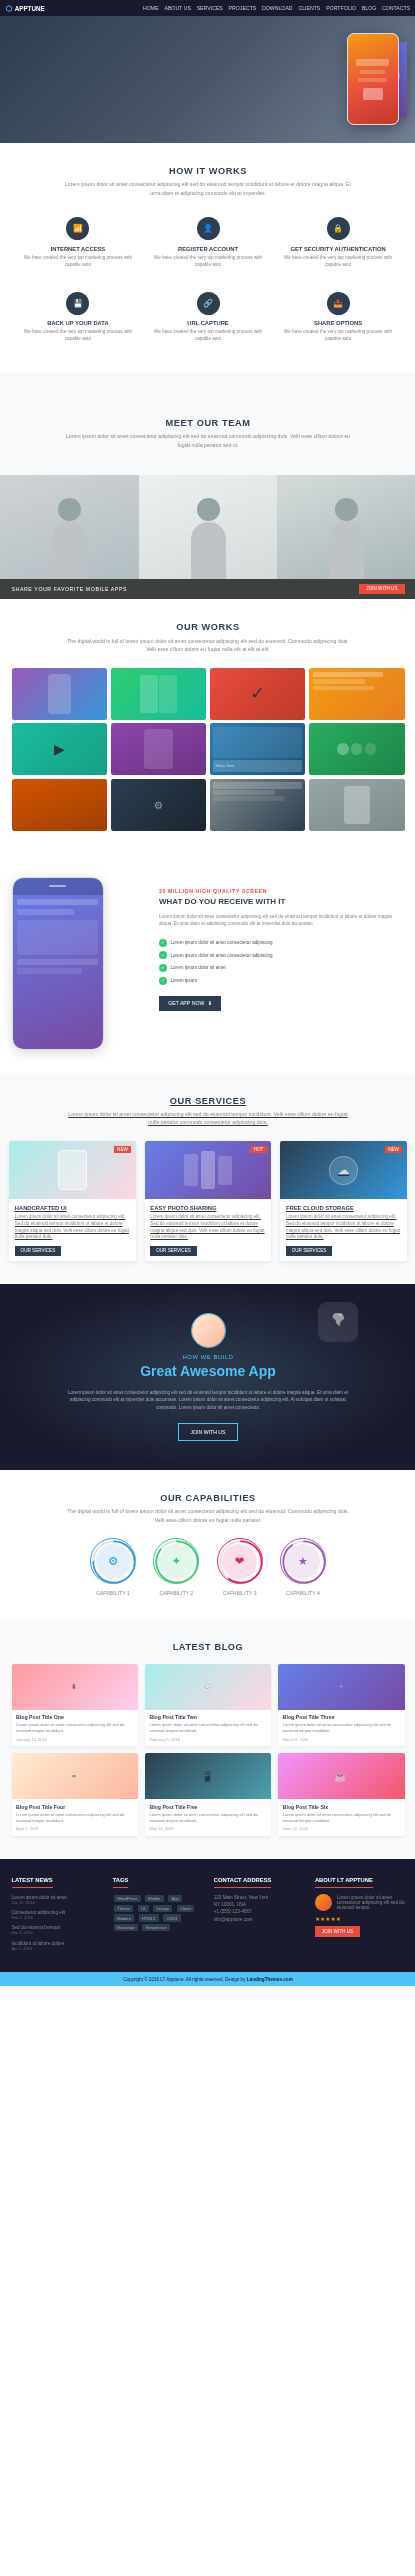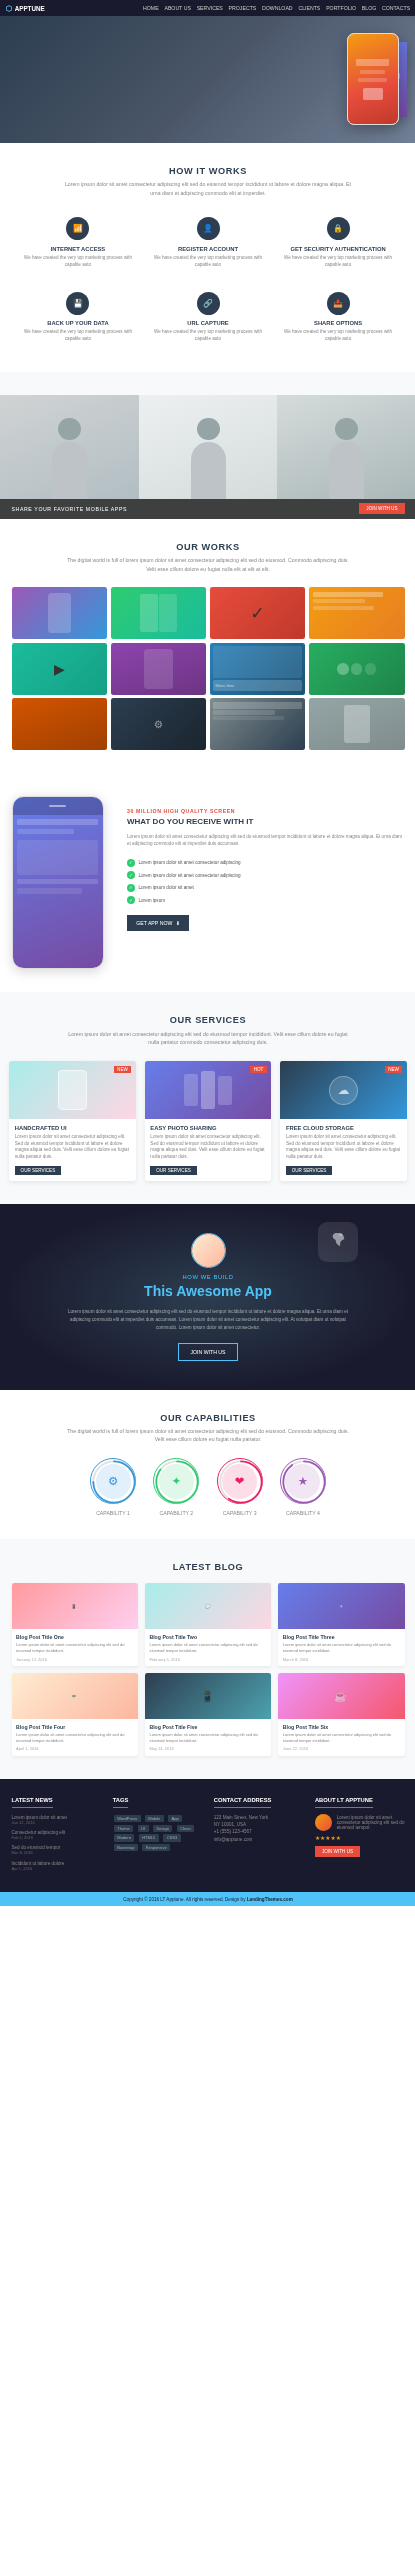--- a/index.html
+++ b/index.html
@@ -55,31 +55,31 @@
     .work-9 { background: linear-gradient(135deg, #d35400, #a04000); }
     .work-10 { background: linear-gradient(135deg, #2c3e50, #1a252f); }
     .work-11 { background: linear-gradient(135deg, #7f8c8d, #2c3e50); }
     .work-12 { background: linear-gradient(135deg, #95a5a6, #7f8c8d); }
 
     
     .receive-section { padding: 23px 11.5px; display: flex; gap: 11.5px; align-items: flex-start; }
     .receive-phone { width: 104px; flex-shrink: 0; }
     .phone-device { width: 92px; height: 173px; background: #fff; border-radius: 11.5px; border: 1.7px solid #ddd; box-shadow: 0 2.9px 11.5px rgba(0,0,0,0.15); overflow: hidden; position: relative; }
     .phone-device-inner { width: 100%; height: 100%; background: linear-gradient(160deg, #667eea, #764ba2); }
-    .receive-content { flex: 1; padding-top: 11.5px; }
+    .receive-content { flex: 1; padding-top: 11.5px; margin-left: 32px; }
     .receive-label { font-size: 5.2px; color: #e74c3c; font-weight: bold; text-transform: uppercase; letter-spacing: 0.6px; margin-bottom: 2.9px; }
     .receive-title { font-size: 8px; font-weight: bold; color: #2c3e50; margin-bottom: 5.8px; line-height: 1.3; }
     .receive-desc { font-size: 4.6px; color: #888; line-height: 1.6; margin-bottom: 8.7px; }
     .receive-features { list-style: none; margin-bottom: 8.7px; }
     .receive-features li { font-size: 4.6px; color: #555; padding: 2.3px 0; display: flex; align-items: center; gap: 3.5px; }
     .check-icon { width: 8px; height: 8px; background: #2ecc71; border-radius: 50%; display: flex; align-items: center; justify-content: center; color: #fff; font-size: 4.6px; flex-shrink: 0; }
     .btn-get { background: #2c3e50; color: #fff; border: none; padding: 4.6px 9.2px; font-size: 5.2px; cursor: pointer; text-transform: uppercase; display: inline-flex; align-items: center; gap: 3.5px; }
 
     
-    .services-section { background: #f8f9fa; padding: 23px 9px; }
+    .services-section { background: #f8f9fa; padding: 23px 9px; text-decoration: underline; }
     .services-grid { display: grid; grid-template-columns: repeat(3, 1fr); gap: 8.7px; margin-top: 11.5px; }
     .service-item { background: #fff; border-radius: 2.3px; overflow: hidden; box-shadow: 0 1.2px 4.6px rgba(0,0,0,0.08); }
     .service-img { height: 58px; position: relative; overflow: hidden; }
     .service-img-1 { background: linear-gradient(135deg, #a8edea, #fed6e3); }
     .service-img-2 { background: linear-gradient(135deg, #667eea, #764ba2); }
     .service-img-3 { background: linear-gradient(135deg, #2c3e50, #3498db); }
     .service-tag { position: absolute; top: 4.6px; right: 4.6px; background: #e74c3c; color: #fff; font-size: 4.6px; padding: 1.2px 3.5px; }
     .service-body { padding: 5.8px; }
     .service-body h4 { font-size: 5.8px; font-weight: bold; color: #2c3e50; margin-bottom: 2.9px; text-transform: uppercase; }
     .service-body p { font-size: 4.6px; color: #888; line-height: 1.5; margin-bottom: 4.6px; }
@@ -233,20 +233,24 @@
     </div>
     <div class="how-item">
       <div class="how-icon">📤</div>
       <h4>SHARE OPTIONS</h4>
       <p>We have created the very top marketing process with capable auto</p>
     </div>
   </div>
 </section>
 
 <section class="team-section">
+  <div class="section" style="padding-bottom:11.5px;">
+    <h2 class="section-title">MEET OUR TEAM</h2>
+    <p class="section-subtitle">Lorem ipsum dolor sit amet consectetur adipiscing elit sed do eiusmod commodo adipiscing duis. Velit esse cillum dolore eu fugiat nulla pariatur sed ut.</p>
+  </div>
   <div class="team-photos">
     <div class="team-photo" style="background:linear-gradient(160deg,#d0d3d4,#b2bec3); display:flex; align-items:flex-end; justify-content:center;">
       <div style="width:46px;height:81px;display:flex;flex-direction:column;align-items:center;justify-content:flex-end;">
         <div style="width:23px;height:23px;background:#95a5a6;border-radius:50%;margin-bottom:1.2px;"></div>
         <div style="width:35px;height:58px;background:#bdc3c7;border-radius:17.3px 17.3px 0 0;"></div>
       </div>
     </div>
     <div class="team-photo" style="background:linear-gradient(160deg,#ecf0f1,#d5dbdb); display:flex; align-items:flex-end; justify-content:center;">
       <div style="width:46px;height:81px;display:flex;flex-direction:column;align-items:center;justify-content:flex-end;">
         <div style="width:23px;height:23px;background:#95a5a6;border-radius:50%;margin-bottom:1.2px;"></div>
@@ -437,21 +441,21 @@
   </div>
   <div class="apple-icon">
     <div class="apple-icon-inner">
       <svg width="23" height="23" viewBox="0 0 40 40" fill="none" xmlns="http://www.w3.org/2000/svg">
         <path d="M20 5 C20 5 24 5 27 8 C30 11 30 16 30 16 C30 16 26 17 24 20 C22 23 23 28 23 28 C23 28 19 27 17 24 C15 21 15 17 15 17 C15 17 11 16 10 12 C9 8 13 5 16 5 C18 5 20 5 20 5 Z" fill="rgba(255,255,255,0.5)"></path>
         <circle cx="24" cy="8" r="3" fill="rgba(255,255,255,0.3)"></circle>
       </svg>
     </div>
   </div>
   <p class="build-subtitle">How We Build</p>
-  <h2 class="build-title">This Awesome App</h2>
+  <h2 class="build-title">Great Awesome App</h2>
   <p class="build-desc">Lorem ipsum dolor sit amet consectetur adipiscing elit sed do eiusmod tempor incididunt ut labore et dolore magna aliqua. Et urna diam et adipiscing commodo elit at imperdiet duis accumsan. Lorem ipsum dolor sit amet consectetur adipiscing elit. At volutpat diam ut volutpat commodo. Lorem ipsum dolor sit amet consectetur.</p>
   <button class="btn-build">JOIN WITH US</button>
 </section>
 
 <section class="capabilities-section">
   <h2 class="section-title">OUR CAPABILITIES</h2>
   <p class="section-subtitle">The digital world is full of lorem ipsum dolor sit amet consectetur adipiscing elit sed do eiusmod. Commodo adipiscing duis. Velit esse cillum dolore eu fugiat nulla pariatur.</p>
   <div class="capabilities-circles">
     <div class="cap-item">
       <div class="cap-circle cap-circle-1">

